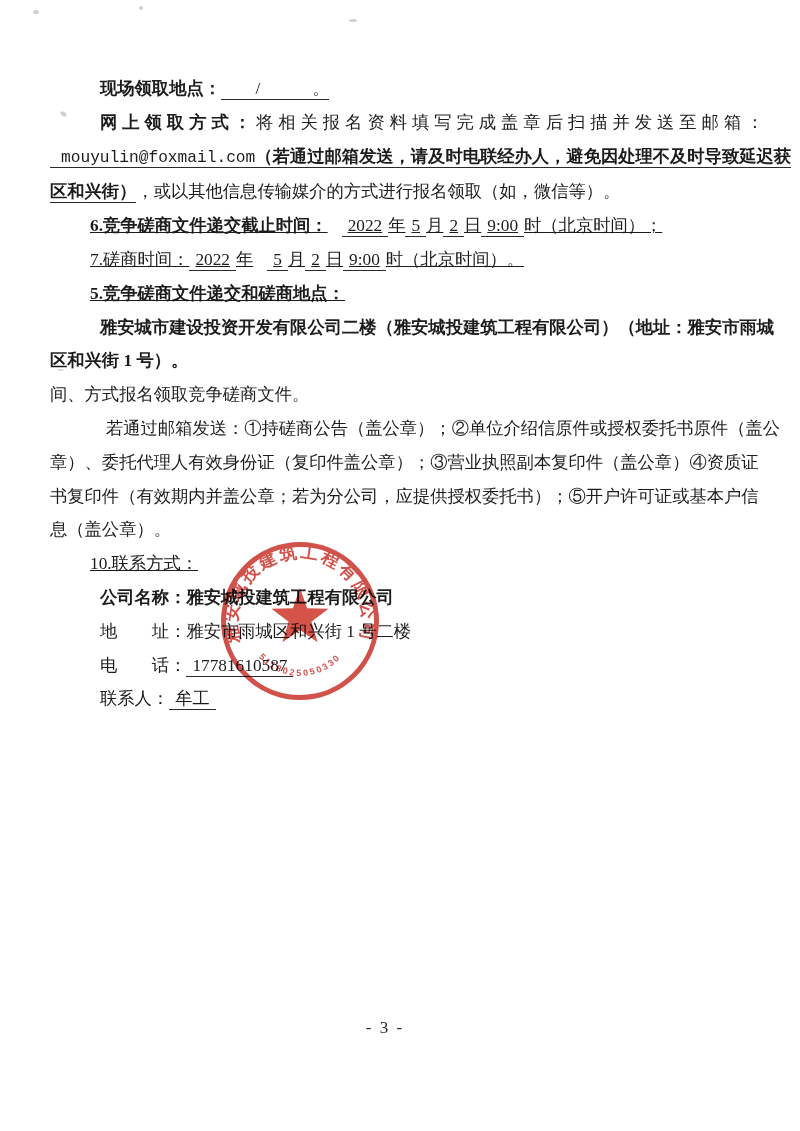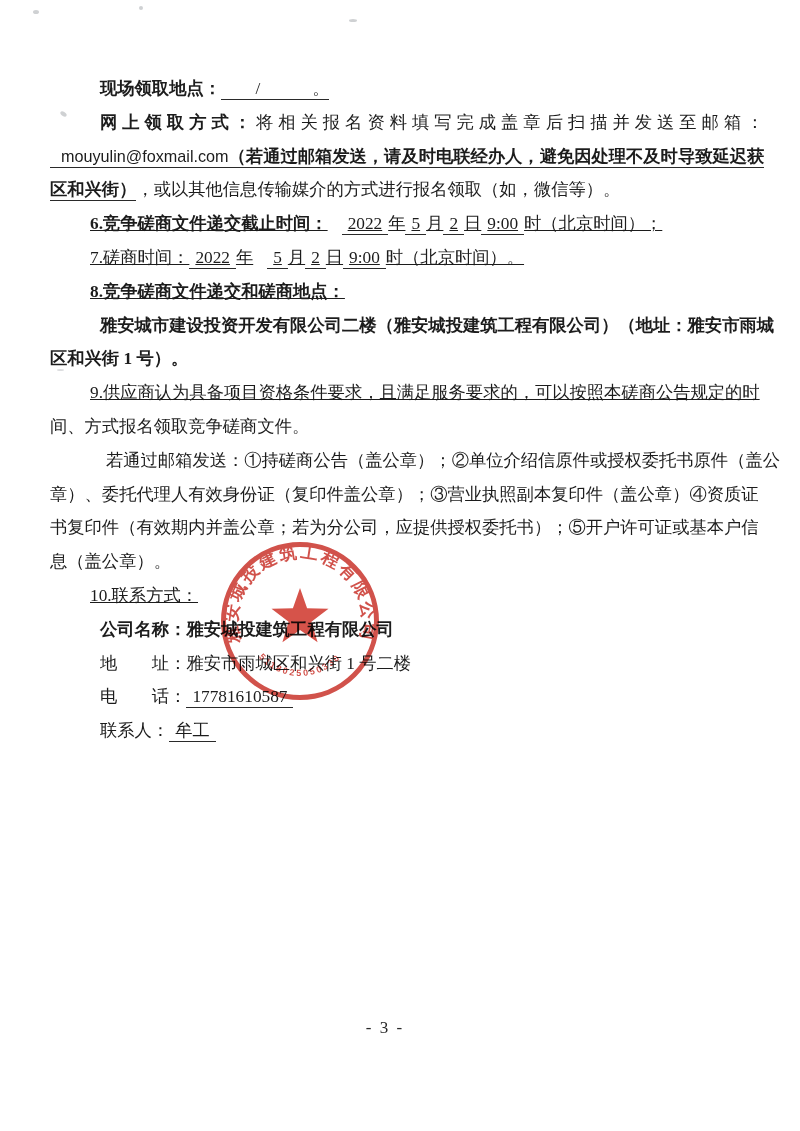--- a/index.html
+++ b/index.html
@@ -19,21 +19,21 @@
   }
   .line{margin:0;white-space:nowrap;}
   .ind{text-indent:50px;}
   .ind-num{text-indent:40px;text-decoration:underline;}
   .ind-deep{text-indent:56px;}
   .b{font-weight:700;}
   .u{border-bottom:1.6px solid #2a2a2a;padding-bottom:1px;}
   .pad{padding-left:6px;padding-right:6px;}
   .gap-l{margin-left:14px;}
   .sp{letter-spacing:5px;}
-  .mono{font-family:Liberation Sans, sans-serif;font-size:16.2px;padding-left:11px;}
+  .mono{font-family:Liberation Mono, monospace;font-size:16.2px;padding-left:11px;}
   .pagenum{
     position:absolute;top:1018px;left:0;width:770px;
     text-align:center;font-size:17px;letter-spacing:2px;color:#2a2a2a;
   }
   .stamp{
     position:absolute;left:215px;top:536px;width:170px;height:170px;
     opacity:.85;mix-blend-mode:multiply;pointer-events:none;
   }
   .speck{position:absolute;background:#a8abae;border-radius:50%;opacity:.55;}
   .s1{left:33px;top:10px;width:6px;height:4px;}
@@ -60,25 +60,24 @@
     <p class="line ind sp"><span class="b">网上领取方式：</span><span>将相关报名资料填写完成盖章后扫描并发送至邮箱：</span></p>
 
     <p class="line"><span class="u"><span class="mono">mouyulin@foxmail.com</span><span class="b">（若通过邮箱发送，请及时电联经办人，避免因处理不及时导致延迟获</span></span></p>
 
     <p class="line"><span class="u b">区和兴街）</span><span>，或以其他信息传输媒介的方式进行报名领取（如，微信等）。</span></p>
 
     <p class="line ind-num"><span class="b">6.竞争磋商文件递交截止时间：</span><span class="u pad gap-l">2022</span><span>年</span><span class="u pad">5</span><span>月</span><span class="u pad">2</span><span>日</span><span class="u pad">9:00</span><span>时（北京时间）；</span></p>
 
     <p class="line ind-num"><span>7.磋商时间：</span><span class="u pad">2022</span><span>年</span><span class="u pad gap-l">5</span><span>月</span><span class="u pad">2</span><span>日</span><span class="u pad">9:00</span><span>时（北京时间）。</span></p>
 
-    <p class="line ind-num b">8.竞争磋商文件递交和磋商地点：</p>
+    <p class="line ind-num b">5.竞争磋商文件递交和磋商地点：</p>
     <p class="line ind b">雅安城市建设投资开发有限公司二楼（雅安城投建筑工程有限公司）（地址：雅安市雨城</p>
     <p class="line b">区和兴街 1 号）。</p>
 
-    <p class="line ind-num">9.供应商认为具备项目资格条件要求，且满足服务要求的，可以按照本磋商公告规定的时</p>
     <p class="line">间、方式报名领取竞争磋商文件。</p>
 
     <p class="line ind-deep">若通过邮箱发送：①持磋商公告（盖公章）；②单位介绍信原件或授权委托书原件（盖公</p>
     <p class="line">章）、委托代理人有效身份证（复印件盖公章）；③营业执照副本复印件（盖公章）④资质证</p>
     <p class="line">书复印件（有效期内并盖公章；若为分公司，应提供授权委托书）；⑤开户许可证或基本户信</p>
     <p class="line">息（盖公章）。</p>
 
     <p class="line ind-num">10.联系方式：</p>
 
     <p class="line ind"><span class="b">公司名称：</span><span class="b">雅安城投建筑工程有限公司</span></p>

